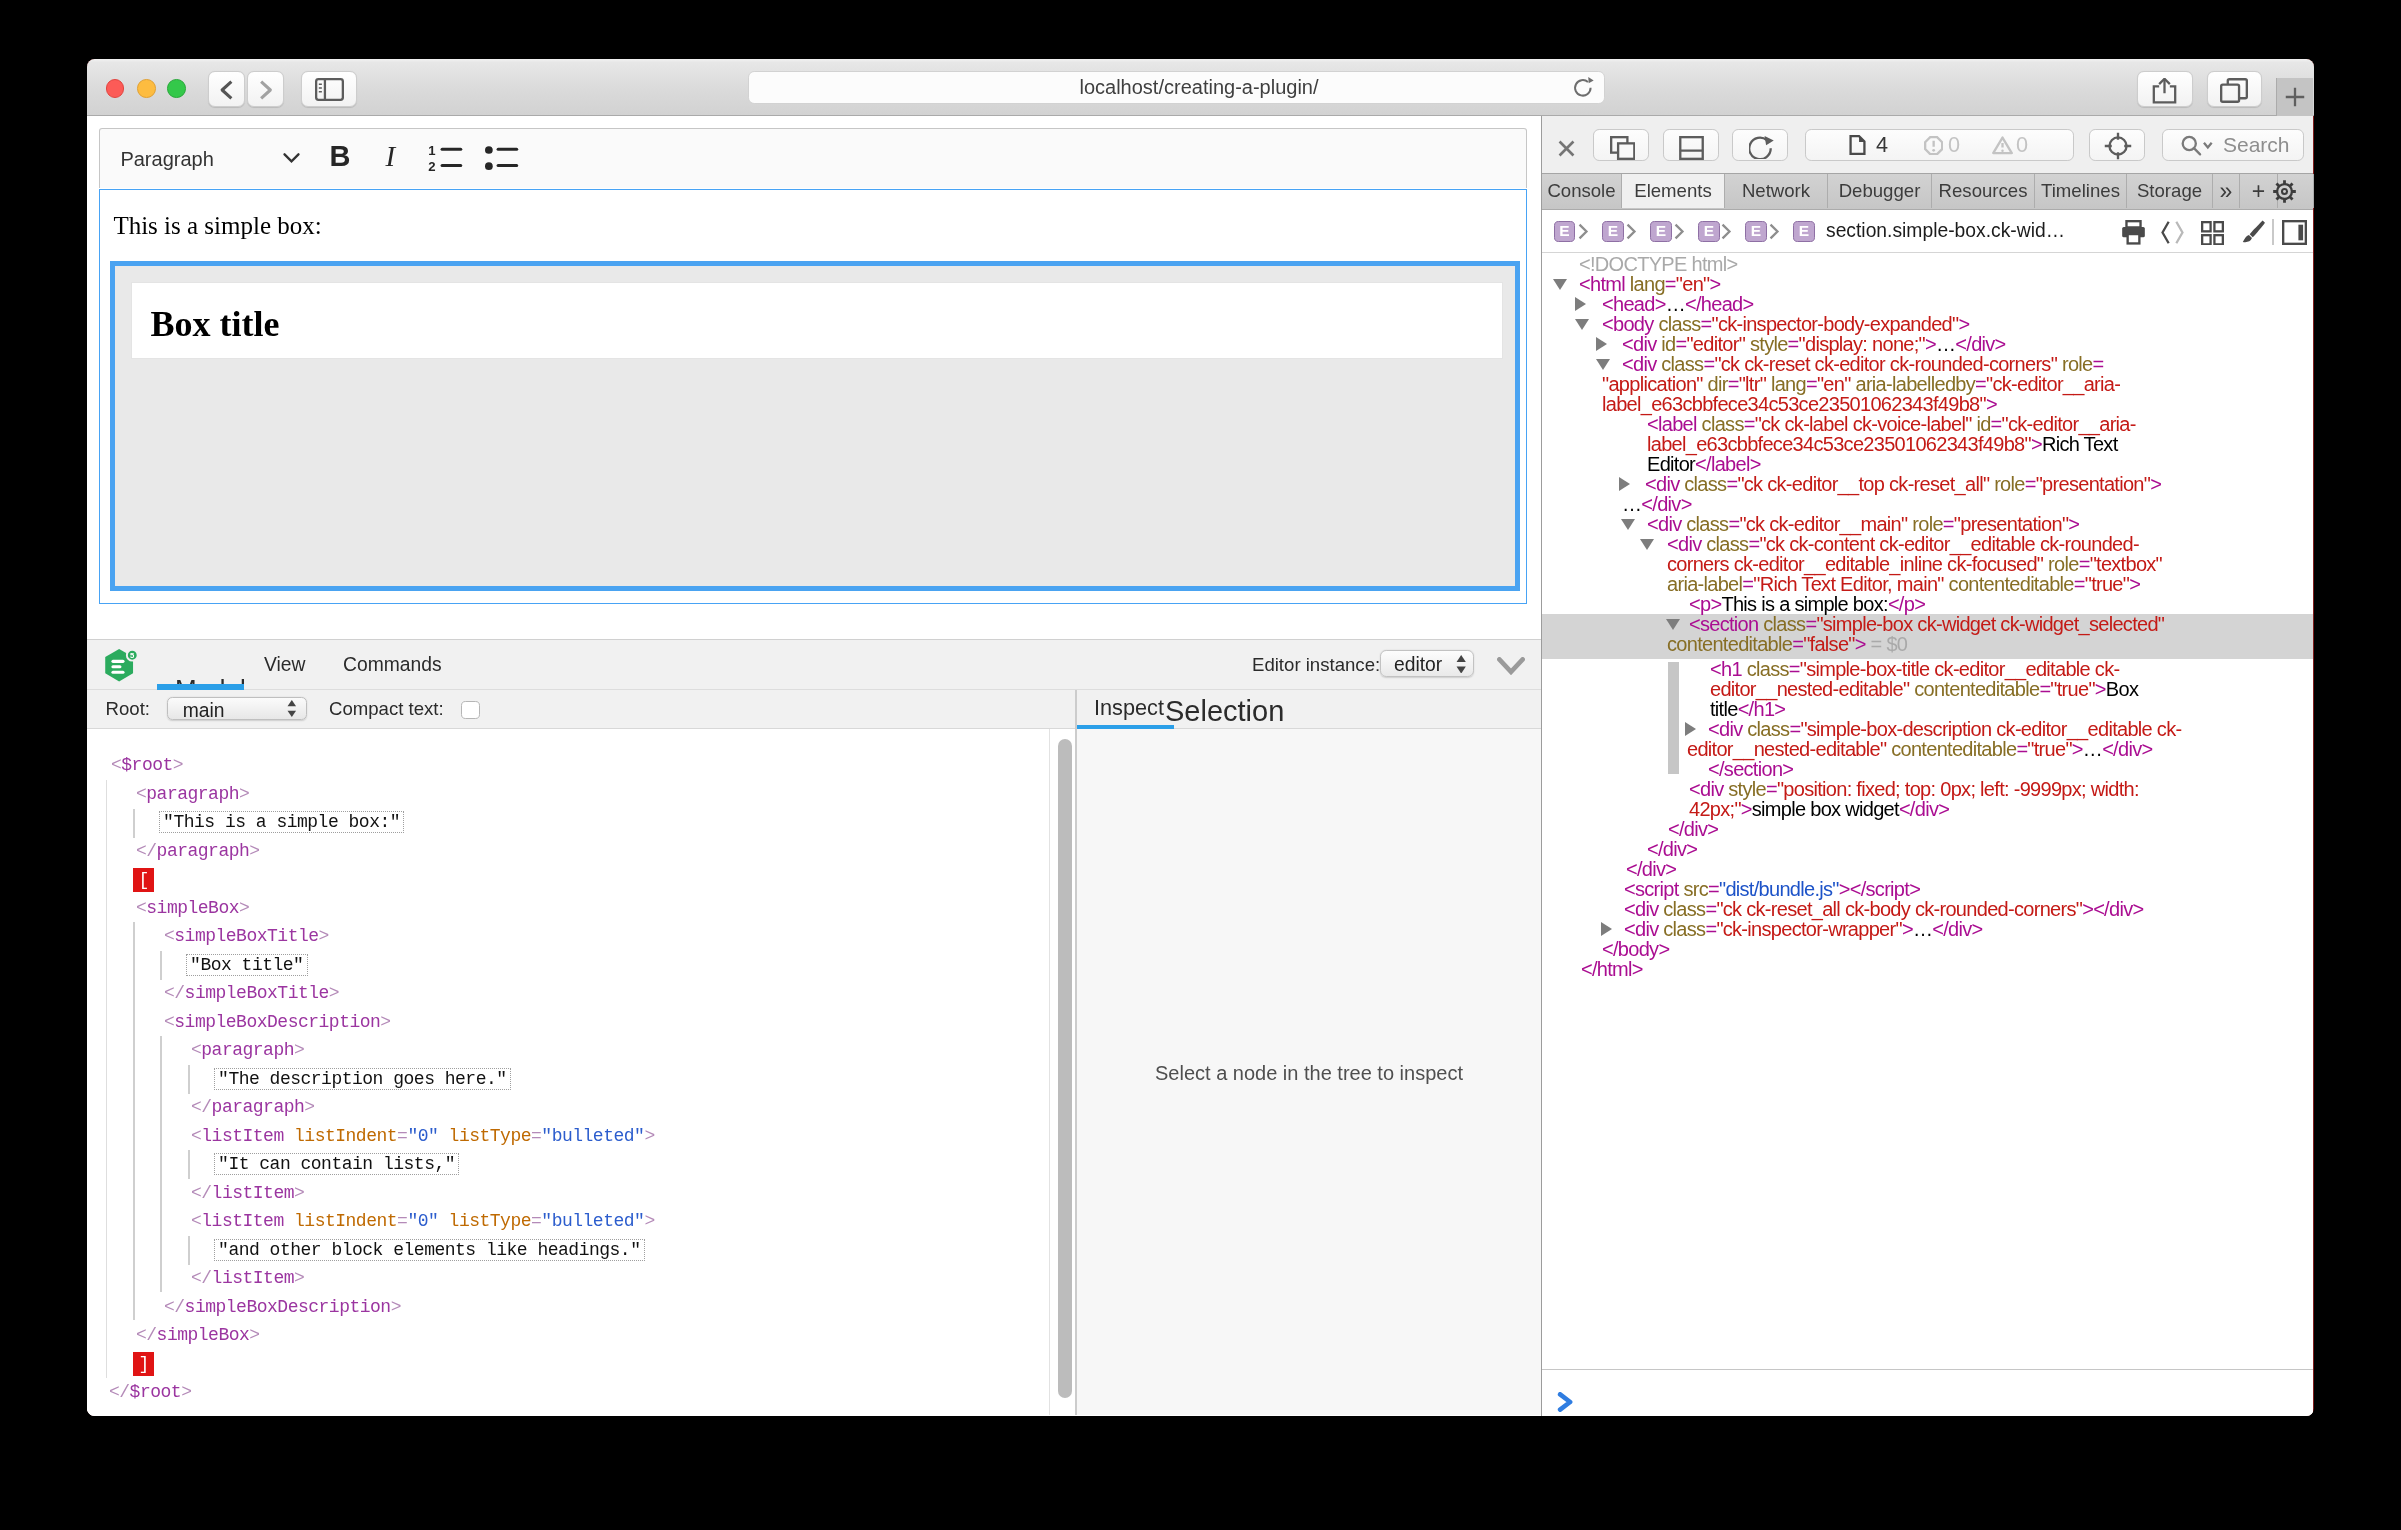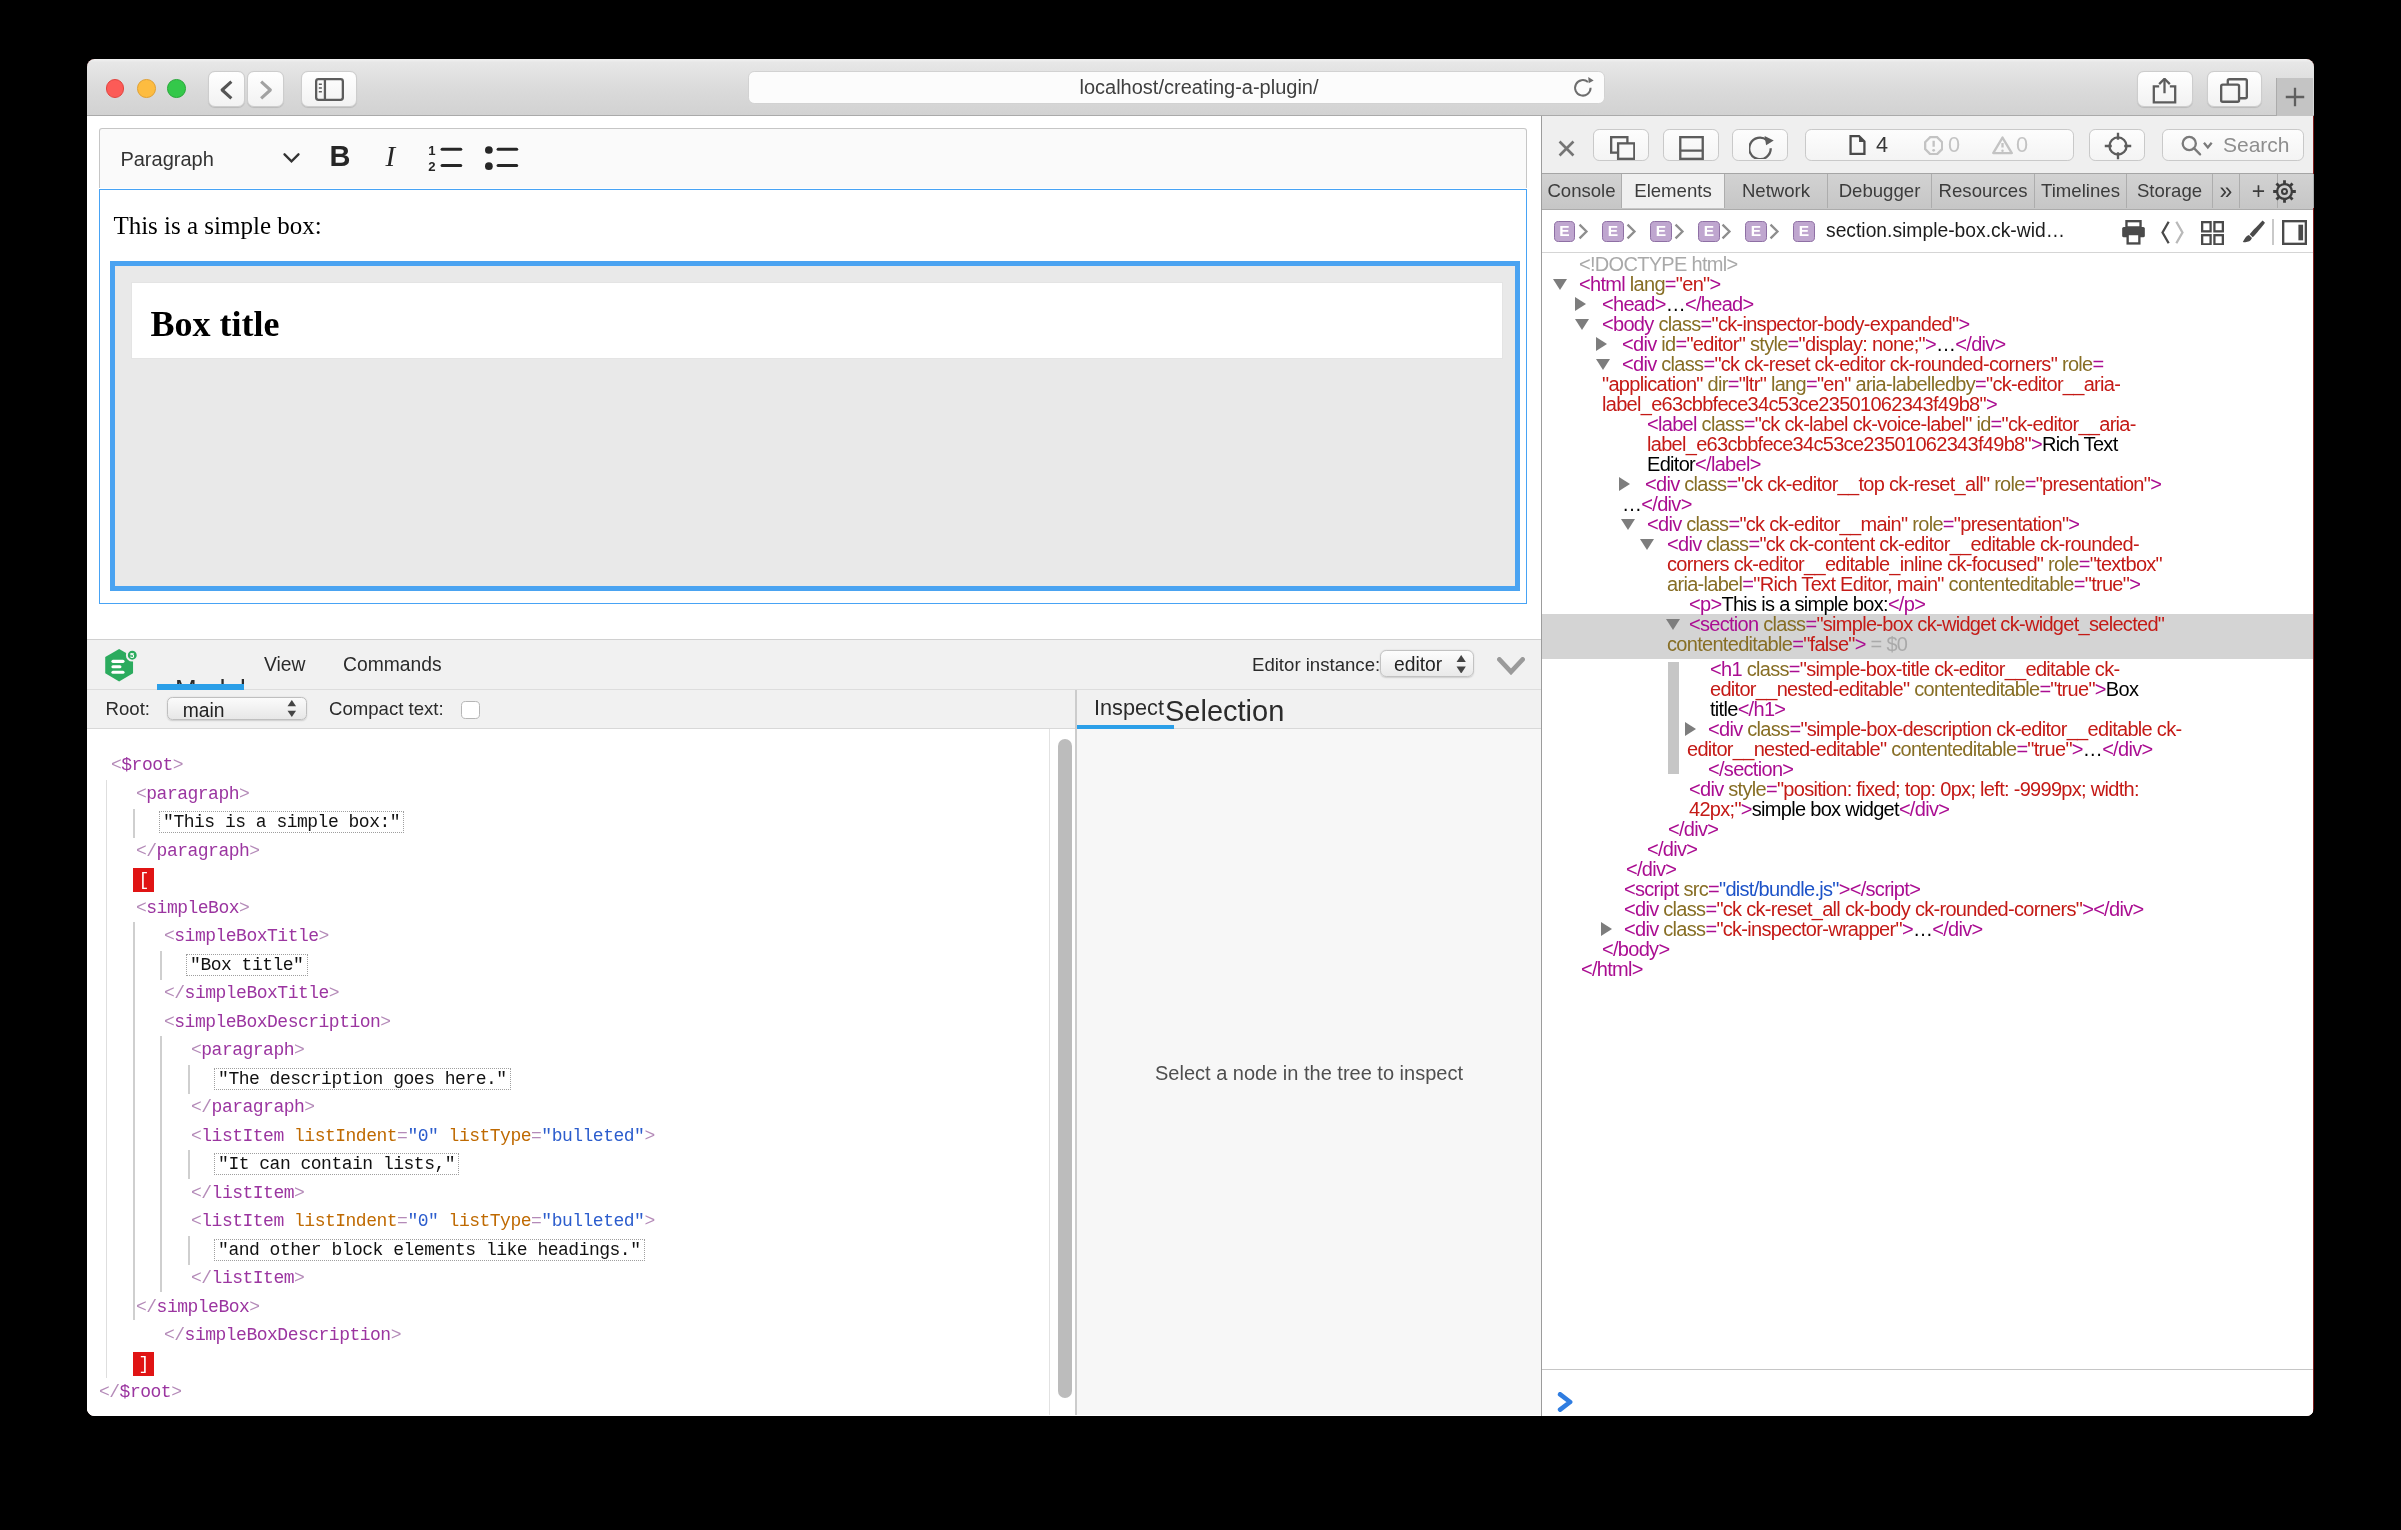--- a/index.html
+++ b/index.html
@@ -230,24 +230,24 @@
 <div class="ckline" style="padding-left:77px"><span class="t-br">&lt;</span><span class="t-tag">simpleBoxDescription</span><span class="t-br">&gt;</span></div>
 <div class="ckline" style="padding-left:104px"><span class="t-br">&lt;</span><span class="t-tag">paragraph</span><span class="t-br">&gt;</span></div>
 <div class="ckline" style="padding-left:127px"><span class="t-str">"The description goes here."</span></div>
 <div class="ckline" style="padding-left:104px"><span class="t-br">&lt;/</span><span class="t-tag">paragraph</span><span class="t-br">&gt;</span></div>
 <div class="ckline" style="padding-left:104px"><span class="t-br">&lt;</span><span class="t-tag">listItem</span> <span class="t-attr">listIndent</span><span class="t-br">=</span><span class="t-val">"0"</span> <span class="t-attr">listType</span><span class="t-br">=</span><span class="t-val">"bulleted"</span><span class="t-br">&gt;</span></div>
 <div class="ckline" style="padding-left:127px"><span class="t-str">"It can contain lists,"</span></div>
 <div class="ckline" style="padding-left:104px"><span class="t-br">&lt;/</span><span class="t-tag">listItem</span><span class="t-br">&gt;</span></div>
 <div class="ckline" style="padding-left:104px"><span class="t-br">&lt;</span><span class="t-tag">listItem</span> <span class="t-attr">listIndent</span><span class="t-br">=</span><span class="t-val">"0"</span> <span class="t-attr">listType</span><span class="t-br">=</span><span class="t-val">"bulleted"</span><span class="t-br">&gt;</span></div>
 <div class="ckline" style="padding-left:127px"><span class="t-str">"and other block elements like headings."</span></div>
 <div class="ckline" style="padding-left:104px"><span class="t-br">&lt;/</span><span class="t-tag">listItem</span><span class="t-br">&gt;</span></div>
+<div class="ckline" style="padding-left:77px"><span class="t-br">&lt;/</span><span class="t-tag">simpleBoxDescription</span><span class="t-br">&gt;</span></div>
 <div class="ckline" style="padding-left:49px"><span class="t-br">&lt;/</span><span class="t-tag">simpleBox</span><span class="t-br">&gt;</span></div>
-<div class="ckline" style="padding-left:77px"><span class="t-br">&lt;/</span><span class="t-tag">simpleBoxDescription</span><span class="t-br">&gt;</span></div>
 <div class="ckline" style="padding-left:46px"><span class="t-mark">]</span></div>
-<div class="ckline" style="padding-left:12px"><span class="t-br">&lt;/</span><span class="t-tag">$root</span><span class="t-br">&gt;</span></div>
+<div class="ckline" style="padding-left:22px"><span class="t-br">&lt;/</span><span class="t-tag">$root</span><span class="t-br">&gt;</span></div>
           </div>
         </div>
       <div id="ckgutter">
           <div id="ckthumb"></div>
         </div>
       <div class="abs" style="left:990px;top:85px;width:97px;height:7.7px;background:#2b9fe8;"></div>
         <div id="ckvdiv"></div>
       <div id="ckright">
         <div class="abs" style="left:0;width:464px;top:333px;text-align:center;font-size:20px;color:#4f4f4f;">Select a node in the tree to inspect</div>
       </div>

